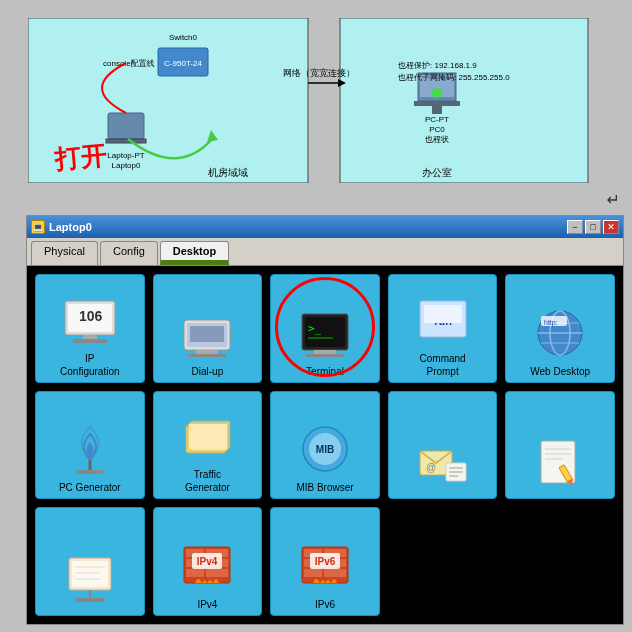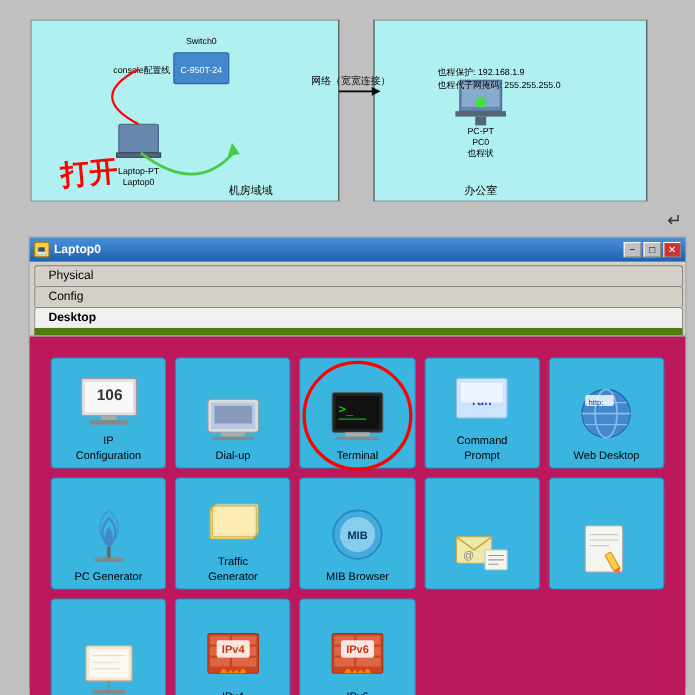--- a/index.html
+++ b/index.html
@@ -107,45 +107,44 @@
 
     .win-btn.close { background: #cc3333; color: white; }
 
     
     .tab-bar {
       display: flex;
       background: #d4d0c8;
       border-bottom: 1px solid #888;
       padding-top: 3px;
       padding-left: 4px;
-      flex-direction: column;
     }
 
     .tab {
       padding: 3px 12px;
       background: #d4d0c8;
       border: 1px solid #888;
       border-bottom: none;
       cursor: pointer;
       font-size: 11px;
       margin-right: 2px;
       border-top-left-radius: 3px;
       border-top-right-radius: 3px;
     }
 
     .tab.active {
       background: #f0f0f0;
-      border-bottom: 7px solid #4d7c0f;
+      border-bottom: 5px solid #4d7c0f;
       font-weight: bold;
     }
 
     
     .desktop-content {
-      background: #be185d;
-      padding: 19px;
+      background: #000000;
+      padding: 8px;
       display: grid;
       grid-template-columns: repeat(5, 1fr);
       gap: 8px;
       height: calc(100% - 22px - 28px);
       overflow-y: auto;
     }
 
     .desktop-content::-webkit-scrollbar {
       width: 16px;
     }

